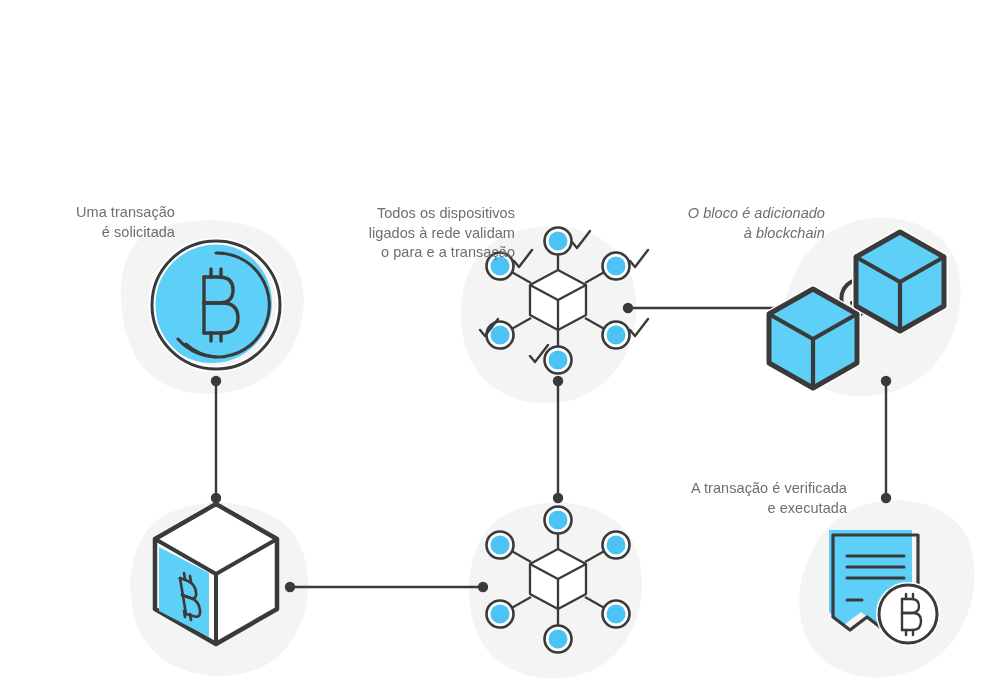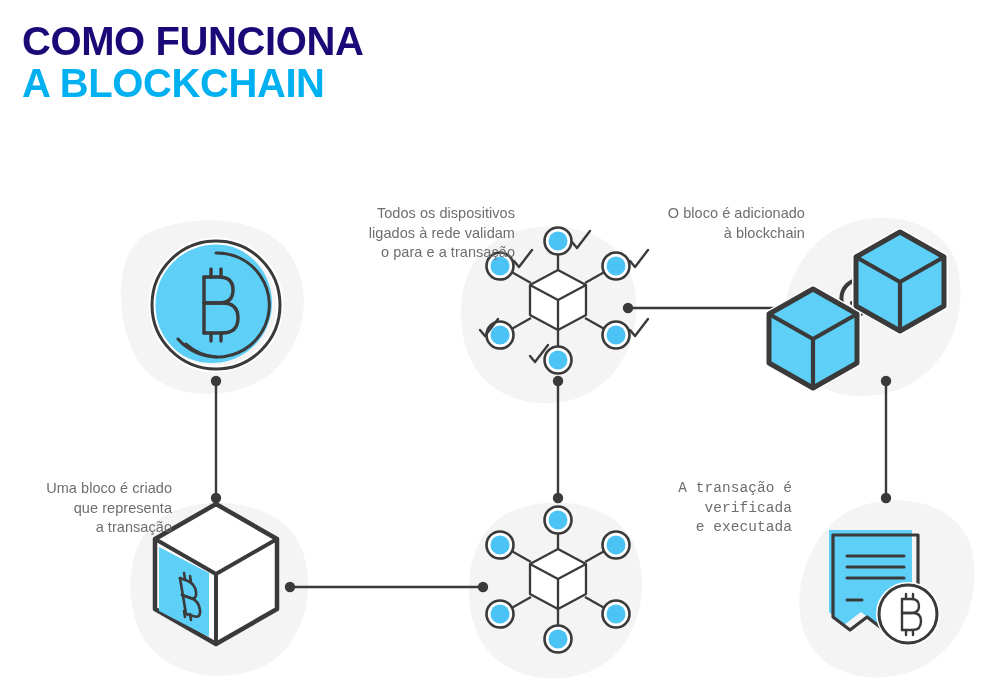--- a/index.html
+++ b/index.html
@@ -53,24 +53,20 @@
     width: 991px;
     height: 697px;
     pointer-events: none;
   }
 </style>
 </head>
 <body>
 
 <div id="infographic">
 
-  <div class="title-block">
-    <span class="title-line navy">COMO FUNCIONA</span>
-    <span class="title-line cyan">A BLOCKCHAIN</span>
-  </div>
 
   <svg class="svg-layer" viewBox="0 0 991 697" xmlns="http://www.w3.org/2000/svg">
     <defs>
       <clipPath id="clip-coin-fill">
         <circle cx="216" cy="305" r="62"></circle>
       </clipPath>
     </defs>
 
     <g>
       <path fill="#f4f4f4" d="M150,232 C196,212 265,216 290,254 C317,296 302,352 266,377 C228,403 167,399 142,366 C115,331 110,250 150,232 Z"></path>
@@ -257,24 +253,23 @@
         <g stroke="#3a3a3a" stroke-width="2.4" fill="none" stroke-linecap="round" stroke-linejoin="round">
           <path d="M902,599 L902,630"></path>
           <path d="M902,599 L911,599 Q919,599 919,606 Q919,613 911,613 L902,613"></path>
           <path d="M902,613 L913,613 Q921,613 921,621 Q921,630 913,630 L902,630"></path>
           <path d="M906,594 L906,599 M913,594 L913,599 M906,630 L906,635 M913,630 L913,635"></path>
         </g>
       </g>
     </g>
   </svg>
 
-  <div class="step-label" style="left:10px;  top:479px; width:162px;">Uma bloco é criado
-que representa
-a transação</div>
+  <div class="step-label" style="left:55px;  top:203px; width:120px;">Uma transação
+é solicitada</div>
   <div class="step-label" style="left:335px; top:204px; width:180px;">Todos os dispositivos
 ligados à rede validam
 o para e a transação</div>
-  <div class="step-label" style="left:640px; top:204px; width:165px;">O bloco é adicionado
+  <div class="step-label" style="left:660px; top:204px; width:165px;font-style:italic;">O bloco é adicionado
 à blockchain</div>
-  <div class="step-label" style="left:597px; top:479px; width:195px;font-family:Liberation Mono, monospace;">A transação é verificada
+  <div class="step-label" style="left:652px; top:479px; width:195px;">A transação é verificada
 e executada</div>
 
 </div>
 
 </body></html>

